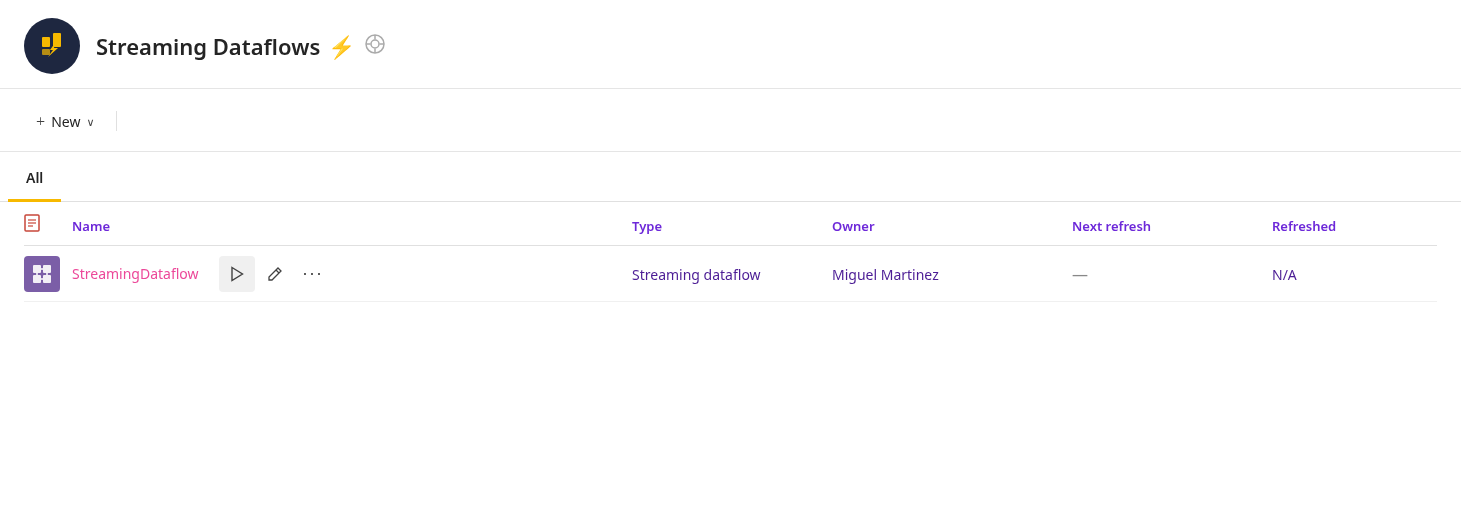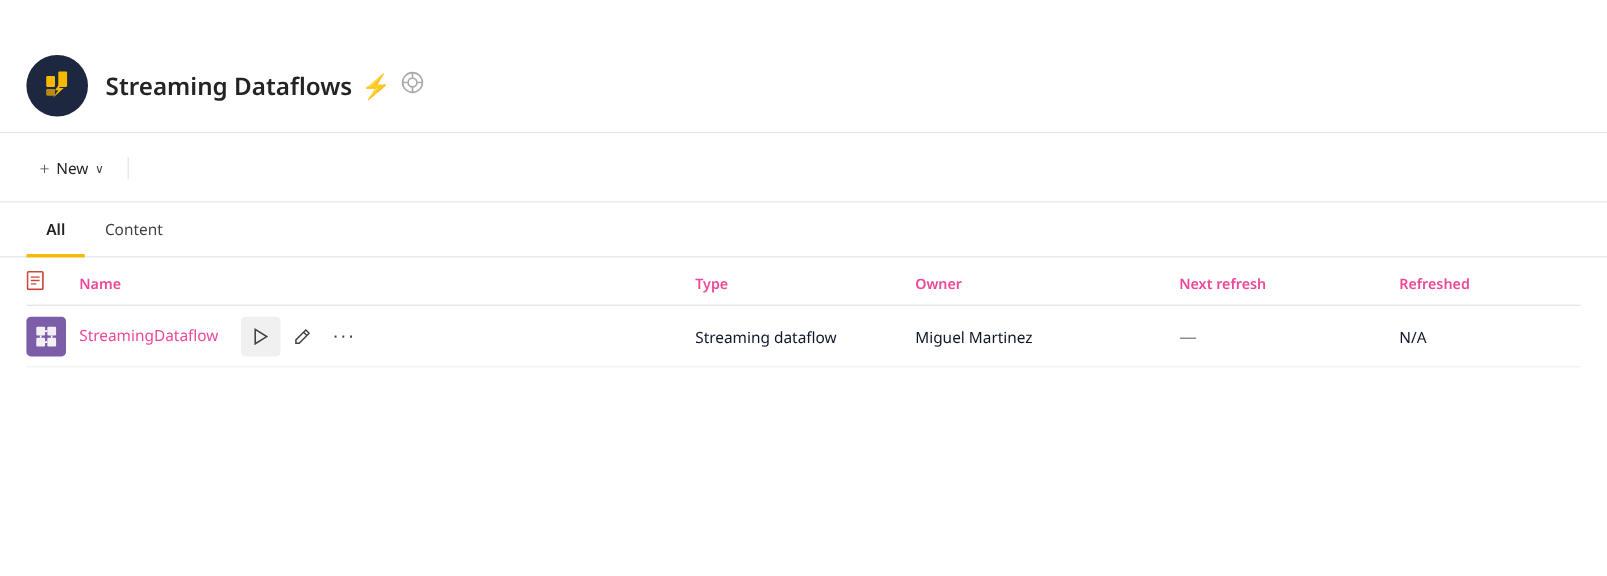--- a/index.html
+++ b/index.html
@@ -12,21 +12,20 @@
       overflow: hidden;
     }
 
     
     .header {
       display: flex;
       align-items: center;
       padding: 18px 24px 14px 24px;
       border-bottom: 1px solid #e5e5e5;
       gap: 16px;
-      margin-top: 32px;
     }
     .logo-circle {
       width: 56px;
       height: 56px;
       background: #1e2740;
       border-radius: 50%;
       display: flex;
       align-items: center;
       justify-content: center;
       flex-shrink: 0;
@@ -78,21 +77,21 @@
       width: 1px;
       height: 20px;
       background: #e0e0e0;
       margin: 0 6px;
     }
 
     
     .tabs {
       display: flex;
       align-items: flex-end;
-      padding: 0 24px;
+      padding: 0 8px;
       gap: 0;
       border-bottom: 1px solid #e0e0e0;
     }
     .tab {
       padding: 16px 18px 12px 18px;
       font-size: 14px;
       cursor: pointer;
       color: #424242;
       border-bottom: 3px solid transparent;
       margin-bottom: -1px;
@@ -108,21 +107,21 @@
     .table-section {
       padding: 0 24px;
     }
     .table-header {
       display: grid;
       grid-template-columns: 48px 560px 200px 240px 200px 1fr;
       padding: 12px 0 8px 0;
       border-bottom: 1px solid #e0e0e0;
       font-size: 13px;
       font-weight: 600;
-      color: #ec4899;
+      color: #6d28d9;
     }
     .table-header-cell {
       display: flex;
       align-items: center;
     }
 
     
     .table-row {
       display: grid;
       grid-template-columns: 48px 560px 200px 240px 200px 1fr;
@@ -175,21 +174,21 @@
       border-radius: 4px;
       font-size: 15px;
       color: #424242;
     }
     .action-btn.play-btn {
       background: #f0f0f0;
     }
 
     .cell-text {
       font-size: 14px;
-      color: #0f172a;
+      color: #4c1d95;
     }
     .cell-dash {
       font-size: 16px;
       color: #888;
     }
   </style>
 </head>
 <body>
 
 <div class="header">
@@ -230,23 +229,20 @@
     <span>New</span>
     <span class="chevron-icon">∨</span>
   </button>
   <div class="divider-v"></div>
 </div>
 
 <div class="tabs">
   <div class="tab active">
     <span>All</span>
   </div>
-  <div class="tab">
-    <span>Content</span>
-  </div>
 </div>
 
 <div class="table-section">
 
   <div class="table-header">
     <div class="table-header-cell">
       <span style="color:#c8473a; font-size:16px;">
         <svg width="16" height="18" viewBox="0 0 16 18" fill="none" xmlns="http://www.w3.org/2000/svg">
           <rect x="1" y="1" width="14" height="16" rx="1" stroke="#c8473a" stroke-width="1.5" fill="none"></rect>
           <line x1="4" y1="6" x2="12" y2="6" stroke="#c8473a" stroke-width="1.2"></line>

